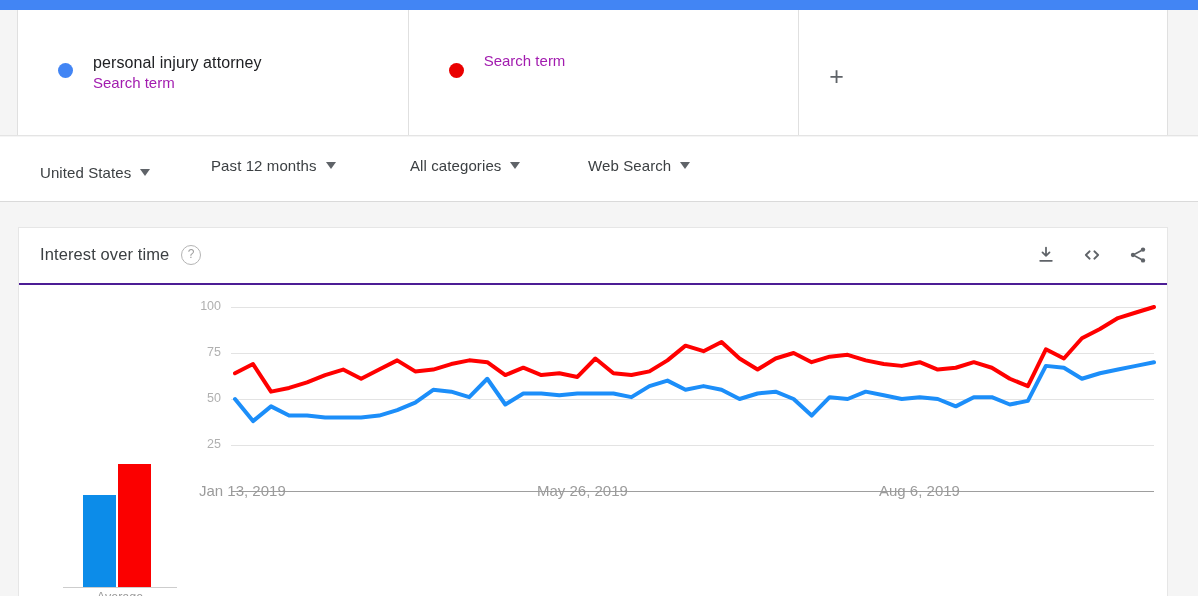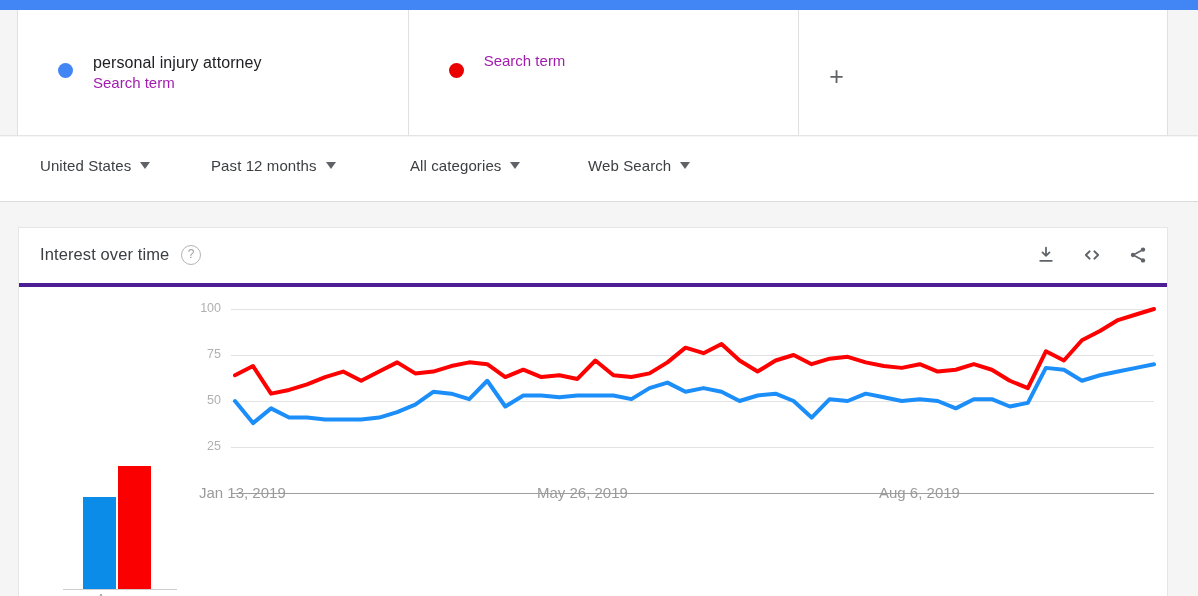--- a/index.html
+++ b/index.html
@@ -141,21 +141,21 @@
     width: 1150px;
     height: 369px;
     background: #ffffff;
     border: 1px solid #e6e6e6;
     border-bottom: none;
     box-sizing: border-box;
   }
   .card-head {
     position: relative;
     height: 55px;
-    border-bottom: 4px solid #4c1d95;
+    border-bottom: 2px solid #4c1d95;
   }
   .card-title {
     position: absolute;
     left: 21px;
     top: 17px;
     font-size: 16.5px;
     color: #3c4043;
     letter-spacing: 0.1px;
   }
   .help-icon {
@@ -294,21 +294,21 @@
   <div class="add-card">
     <div class="add-inner">
       <span class="plus-icon">+</span>
     </div>
   </div>
 
   <div class="term-spacer-right"></div>
 </div>
 
 <div class="filter-bar">
-  <div class="filter-item" style="left:40px;">
+  <div class="filter-item" style="left:40px;margin-top:7px;">
     <span class="filter-label">United States</span>
     <span class="caret"></span>
   </div>
   <div class="filter-item" style="left:211px;">
     <span class="filter-label">Past 12 months</span>
     <span class="caret"></span>
   </div>
   <div class="filter-item" style="left:410px;">
     <span class="filter-label">All categories</span>
     <span class="caret"></span>

